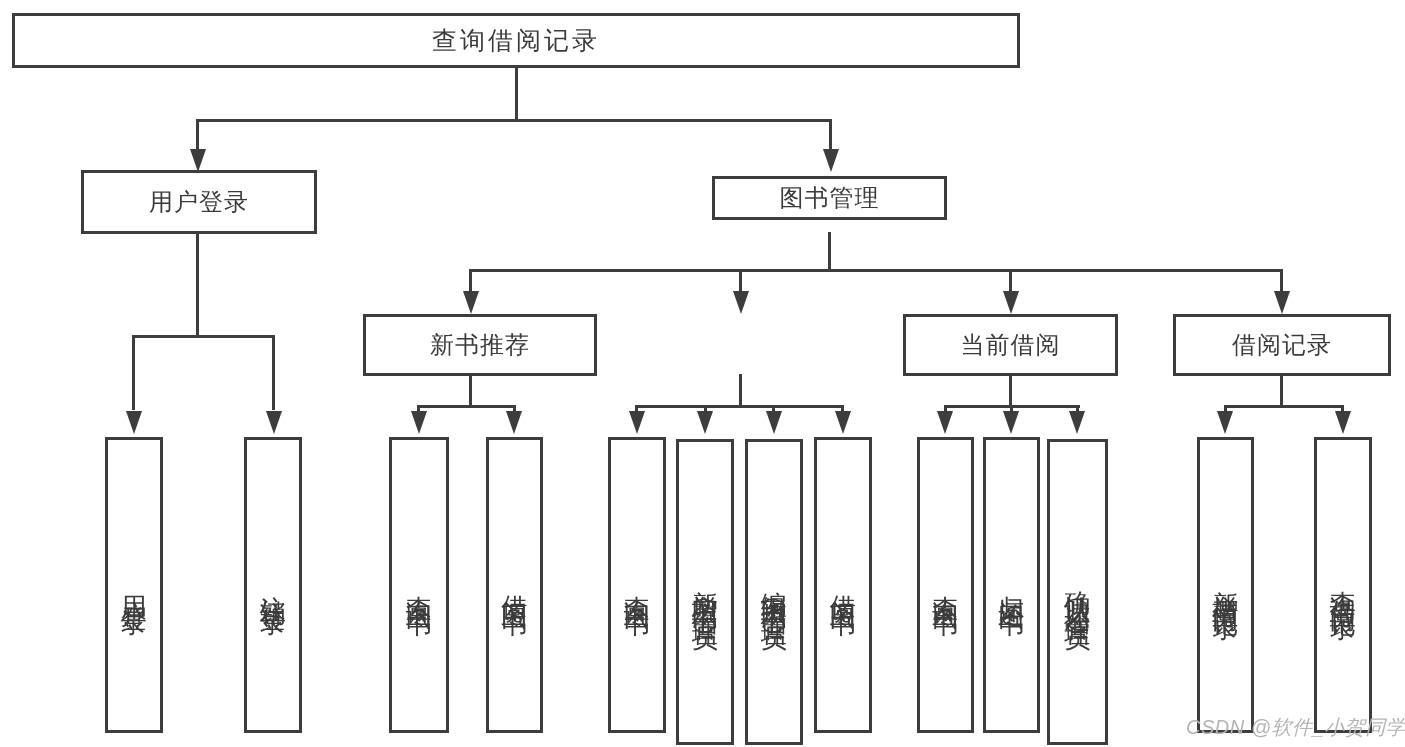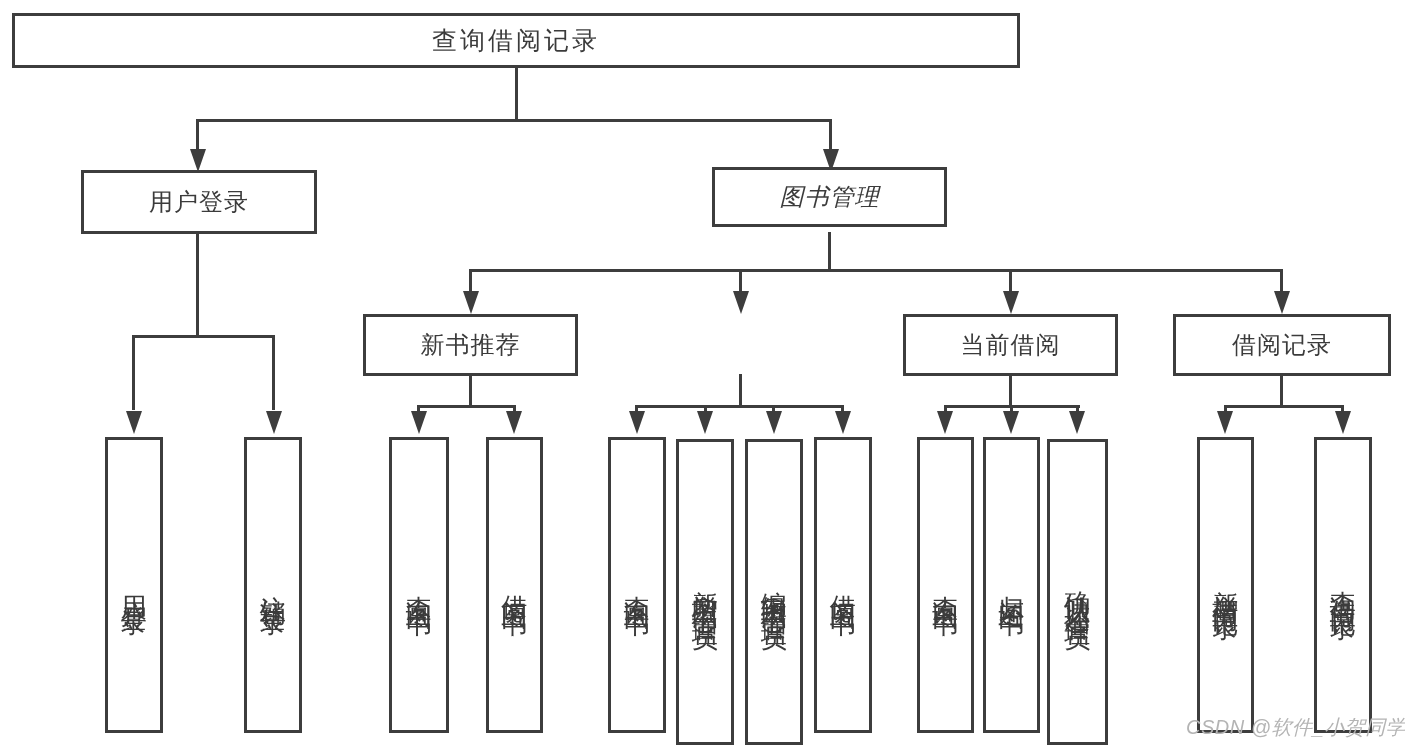--- a/index.html
+++ b/index.html
@@ -99,25 +99,25 @@
   <div class="arrow" style="left:1217px; top:411px;"></div>
   <div class="arrow" style="left:1335px; top:411px;"></div>
 
   <div class="box hbox root-box" style="left:12px; top:13px; width:1008px; height:55px;">
     <span>查询借阅记录</span>
   </div>
 
   <div class="box hbox" style="left:81px; top:170px; width:236px; height:64px;">
     <span>用户登录</span>
   </div>
-  <div class="box hbox" style="left:712px; top:167px; width:235px; height:60px;font-style:italic;">
+  <div class="box hbox" style="left:712px; top:176px; width:235px; height:44px;">
     <span>图书管理</span>
   </div>
 
-  <div class="box hbox" style="left:363px; top:314px; width:215px; height:62px;">
+  <div class="box hbox" style="left:363px; top:314px; width:234px; height:62px;">
     <span>新书推荐</span>
   </div>
   <div class="box hbox" style="left:903px; top:314px; width:215px; height:62px;">
     <span>当前借阅</span>
   </div>
   <div class="box hbox" style="left:1173px; top:314px; width:218px; height:62px;">
     <span>借阅记录</span>
   </div>
 
   <div class="box vbox" style="left:105px; top:437px; width:58px; height:296px;">

